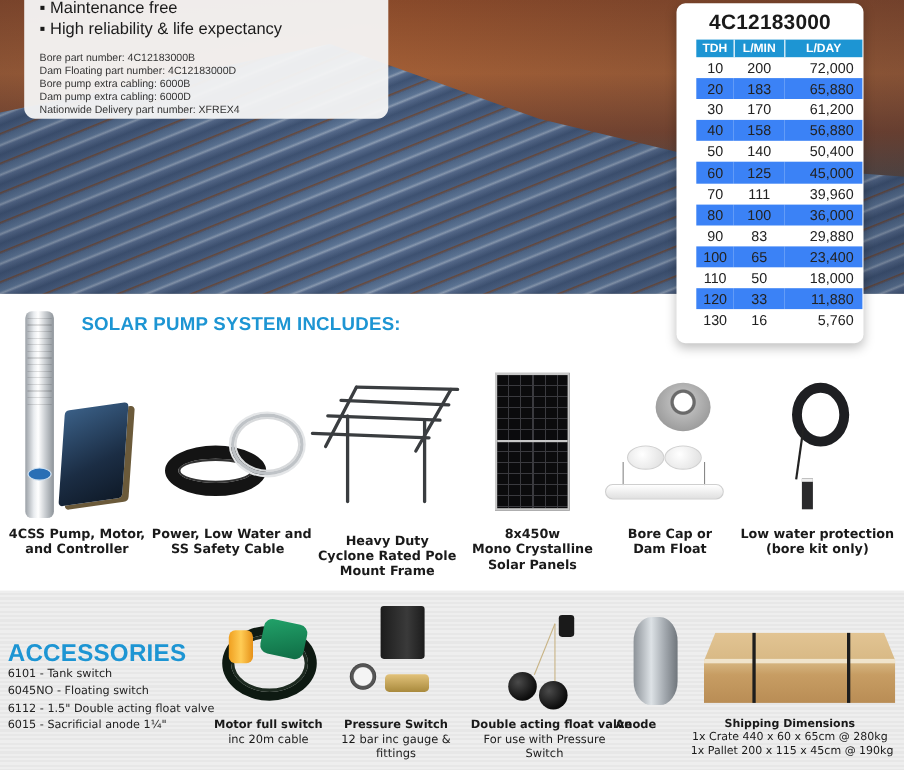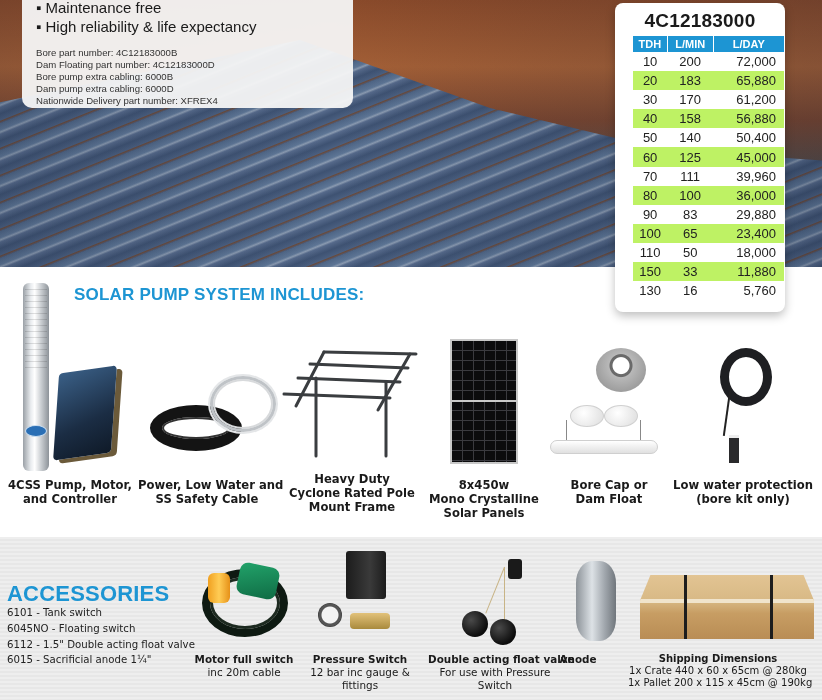--- a/index.html
+++ b/index.html
@@ -55,21 +55,21 @@
   .table-card table {
     margin-left: 18px; width: 151px; border-collapse: collapse; font-size: 13px;
   }
   .table-card th {
     background: #1d95d3; color: #fff; font-size: 11px; font-weight: bold; height: 16px;
     border-right: 1px solid #ffffff;
   }
   .table-card th:last-child { border-right: none; }
   .table-card td { height: 19.1px; text-align: center; color: #222; }
   .table-card td.r { text-align: right; padding-right: 8px; }
-  .table-card tr.alt td { background: #bef264; }
+  .table-card tr.alt td { background: #3b82f6; }
 
   
   .includes-title {
     position: absolute; left: 74px; top: 285px;
     font-size: 17px; font-weight: bold; color: #1d95d3; letter-spacing: 0.2px; white-space: nowrap;
   }
   .item-label {
     position: absolute; text-align: center; font-family: "DejaVu Sans", sans-serif;
     font-size: 11.6px; font-weight: bold; color: #1a1a1a; line-height: 14px; white-space: nowrap;
   }
@@ -260,21 +260,21 @@
           <td>100</td>
           <td>65</td>
           <td class="r">23,400</td>
         </tr>
       <tr>
           <td>110</td>
           <td>50</td>
           <td class="r">18,000</td>
         </tr>
       <tr class="alt">
-          <td>150</td>
+          <td>120</td>
           <td>33</td>
           <td class="r">11,880</td>
         </tr>
       <tr>
           <td>130</td>
           <td>16</td>
           <td class="r">5,760</td>
         </tr>
     </tbody>
   </table>
@@ -304,21 +304,21 @@
     <line x1="42" y1="4" x2="134" y2="6"></line>
     <line x1="28" y1="16" x2="126" y2="20"></line>
     <line x1="16" y1="30" x2="118" y2="34"></line>
     <line x1="2" y1="46" x2="108" y2="50"></line>
     <line x1="42" y1="4" x2="14" y2="58"></line>
     <line x1="128" y1="6" x2="96" y2="62"></line>
     <line x1="34" y1="30" x2="34" y2="108"></line>
     <line x1="104" y1="34" x2="104" y2="108"></line>
   </g>
 </svg>
-<div class="item-label" style="left:282px; top:472px; width:140px;">
+<div class="item-label" style="left:282px; top:484px; width:140px;">
   <div>Heavy Duty</div>
   <div>Cyclone Rated Pole</div>
   <div>Mount Frame</div>
 </div>
 
 <div class="solar-panel">
   <div class="mid"></div>
 </div>
 <div class="item-label" style="left:424px; top:478px; width:120px;">
   <div>8x450w</div>

